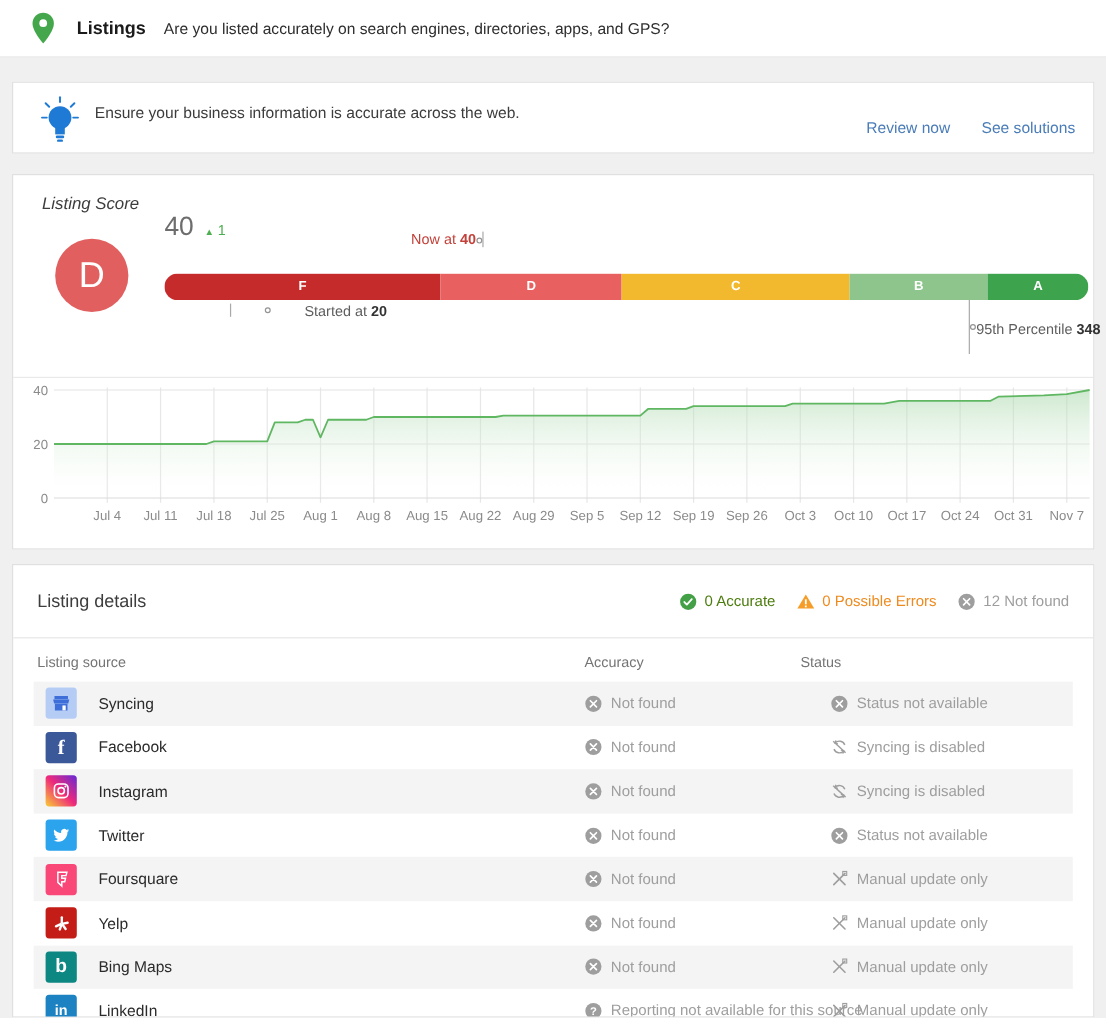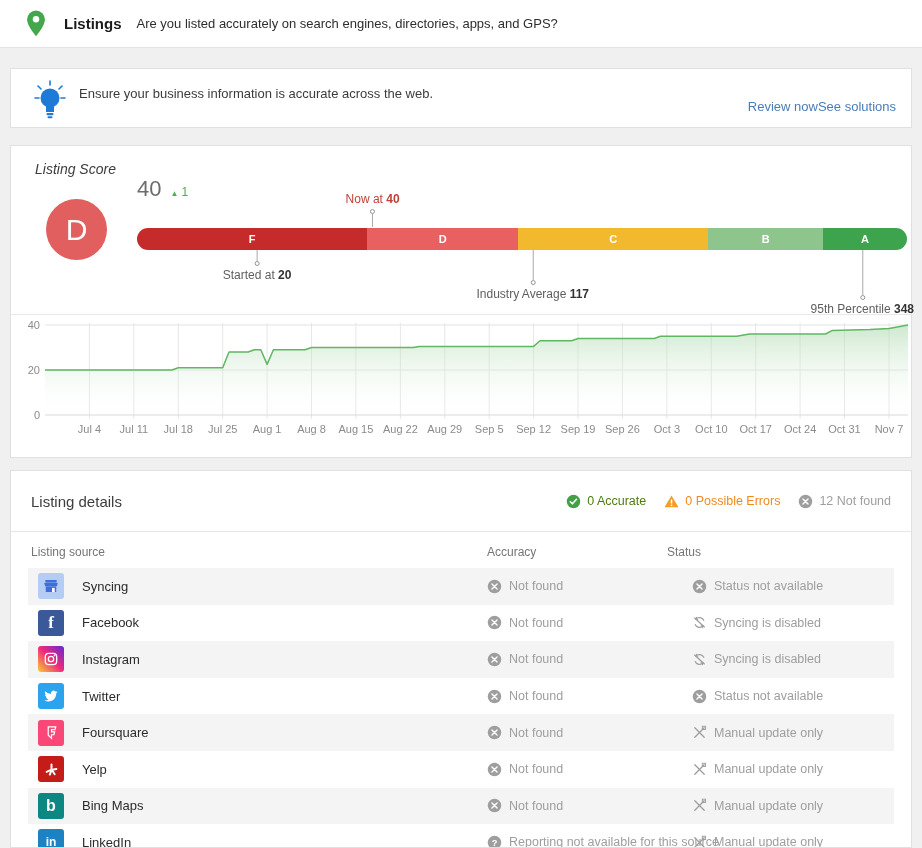--- a/index.html
+++ b/index.html
@@ -9,46 +9,46 @@
   
   .topbar{position:absolute;top:0;left:0;right:0;height:47px;background:#fff;border-bottom:1px solid #e4e4e4;display:flex;align-items:center;}
   .topbar .pin{margin-left:23px;display:flex;}
   .page-title{font-size:15px;font-weight:bold;color:#1b1b1b;margin-left:15px;}
   .page-subtitle{font-size:13px;color:#2e2e2e;margin-left:15px;}
 
   
   .banner{position:absolute;left:10px;right:10px;top:68px;height:60px;background:#fff;border:1px solid #e0e0e0;box-sizing:border-box;}
   .bulb{position:absolute;left:18px;top:8px;}
   .banner-msg{position:absolute;left:68px;top:17px;font-size:13px;color:#3c3c3c;}
-  .banner-links{position:absolute;right:15px;bottom:13px;display:flex;}
+  .banner-links{position:absolute;right:15px;bottom:13px;display:flex;gap:26px;}
   .blink{color:#4a7cb8;font-size:13px;cursor:pointer;text-decoration:none;}
 
   
   .score-card{position:absolute;left:10px;right:10px;top:145px;height:313px;background:#fff;border:1px solid #e0e0e0;box-sizing:border-box;}
   .score-title{position:absolute;left:24px;top:15px;font-size:14px;color:#3d3d3d;font-style:italic;}
   .grade-circle{position:absolute;left:35px;top:53px;width:61px;height:61px;border-radius:50%;background:#e25f5f;color:#fff;font-size:30px;display:flex;align-items:center;justify-content:center;}
   .score-row{position:absolute;left:126px;top:30px;display:flex;align-items:baseline;}
   .score-value{font-size:22px;color:#6d6d6d;}
   .delta{color:#4caf50;font-size:12px;margin-left:9px;}
   .delta .tri{font-size:8px;margin-right:3px;}
 
   .bar-area{position:absolute;left:126px;top:0;width:770px;height:168px;}
   .grade-bar{position:absolute;left:0;top:82px;width:100%;height:22px;border-radius:11px;overflow:hidden;display:flex;}
   .seg{display:flex;align-items:center;justify-content:center;color:#fff;font-size:11px;font-weight:bold;}
 
-  .marker{position:absolute;transform:translateX(-50%);display:flex;flex-direction:column;align-items:center;}
+  .marker{position:absolute;transform:translateX(-50%);display:flex;flex-direction:row;align-items:center;}
   .m-label{font-size:12px;color:#5e5e5e;white-space:nowrap;line-height:14px;}
   .m-label b{color:#333;}
   .m-now .m-label, .m-now .m-label b{color:#c2413a;}
   .pin-dot{width:5px;height:5px;border:1px solid #949494;border-radius:50%;background:#fff;box-sizing:border-box;}
   .pin-line{width:1px;background:#a9a9a9;}
   .m-now{top:46px;}
   .m-now .pin-dot{margin-top:3px;}
   .m-now .pin-line{height:13px;}
-  .m-start{top:104px;} .m-start .pin-line{height:11px;}
+  .m-start{top:104px;gap:28px;} .m-start .pin-line{height:11px;}
   .m-ind{top:104px;}   .m-ind .pin-line{height:30px;}
   .m-pct{top:104px;}   .m-pct .pin-line{height:45px;}
   .marker.below .m-label{margin-top:2px;}
 
   .chart-wrap{position:absolute;left:0;top:168px;width:900px;height:144px;border-top:1px solid #e9e9e9;}
 
   
   .details-card{position:absolute;left:10px;right:10px;top:470px;bottom:0;background:#fff;border:1px solid #e0e0e0;box-sizing:border-box;overflow:hidden;}
   .details-head{height:60px;border-bottom:1px solid #e7e7e7;display:flex;align-items:center;}
   .details-title{margin-left:20px;font-size:15px;color:#3d3d3d;}
@@ -129,25 +129,20 @@
 
       <div class="marker m-now" style="left: 30.6%;">
         <span class="m-label"><span>Now at</span>&nbsp;<b>40</b></span>
         <span class="pin-dot"></span>
         <span class="pin-line"></span>
       </div>
       <div class="marker m-start below" style="left: 15.6%;">
         <span class="pin-line"></span>
         <span class="pin-dot"></span>
         <span class="m-label"><span>Started at</span>&nbsp;<b>20</b></span>
-      </div>
-      <div class="marker m-ind below" style="left: 51.4%;">
-        <span class="pin-line"></span>
-        <span class="pin-dot"></span>
-        <span class="m-label"><span>Industry Average</span>&nbsp;<b>117</b></span>
       </div>
       <div class="marker m-pct below" style="left: 94.2%;">
         <span class="pin-line"></span>
         <span class="pin-dot"></span>
         <span class="m-label"><span>95th Percentile</span>&nbsp;<b>348</b></span>
       </div>
     </div>
 
     <div class="chart-wrap" id="chart-wrap"><svg width="900" height="144" viewBox="0 0 900 144" font-family="Liberation Sans, sans-serif">
           <defs>

